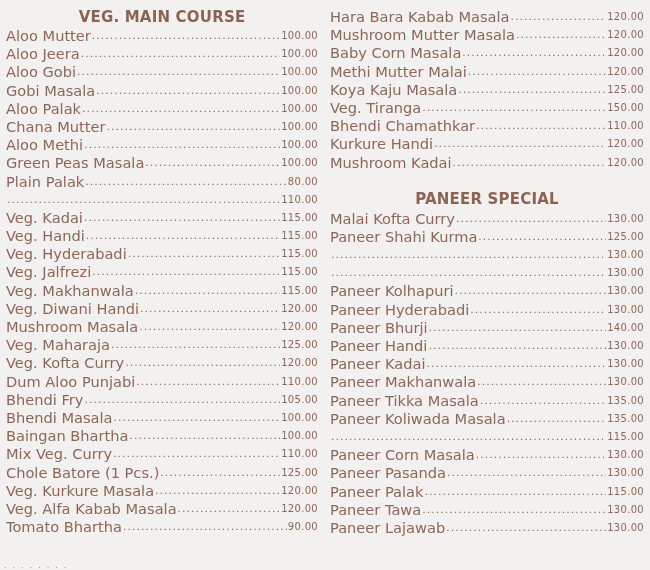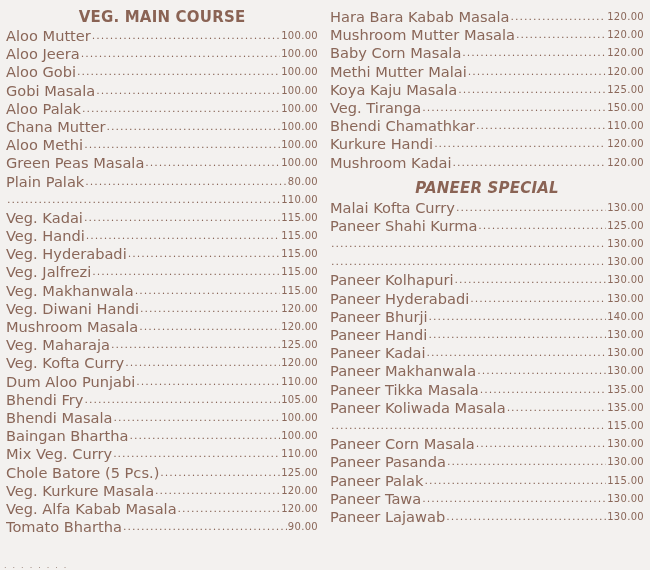--- a/index.html
+++ b/index.html
@@ -155,21 +155,21 @@
         <span class="name">Baingan Bhartha</span>
         <span class="dots"></span>
         <span class="price">100.00</span>
       </div>
       <div class="row">
         <span class="name">Mix Veg. Curry</span>
         <span class="dots"></span>
         <span class="price">110.00</span>
       </div>
       <div class="row">
-        <span class="name">Chole Batore (5 Pcs.)</span>
+        <span class="name">Chole Batore (1 Pcs.)</span>
         <span class="dots"></span>
         <span class="price">125.00</span>
       </div>
       <div class="row">
         <span class="name">Veg. Kurkure Masala</span>
         <span class="dots"></span>
         <span class="price">120.00</span>
       </div>
       <div class="row">
         <span class="name">Veg. Alfa Kabab Masala</span>
@@ -225,21 +225,21 @@
         <span class="name">Kurkure Handi</span>
         <span class="dots"></span>
         <span class="price">120.00</span>
       </div>
       <div class="row">
         <span class="name">Mushroom Kadai</span>
         <span class="dots"></span>
         <span class="price">120.00</span>
       </div>
     </div>
-  <div class="section-title" style="margin-top:6px;margin-bottom:1px;font-style:italic;">PANEER SPECIAL</div>
+  <div class="section-title" style="margin-top:17px;margin-bottom:1px;">PANEER SPECIAL</div>
   <div id="list-2">
       <div class="row">
         <span class="name">Malai Kofta Curry</span>
         <span class="dots"></span>
         <span class="price">130.00</span>
       </div>
       <div class="row">
         <span class="name">Paneer Shahi Kurma</span>
         <span class="dots"></span>
         <span class="price">125.00</span>

